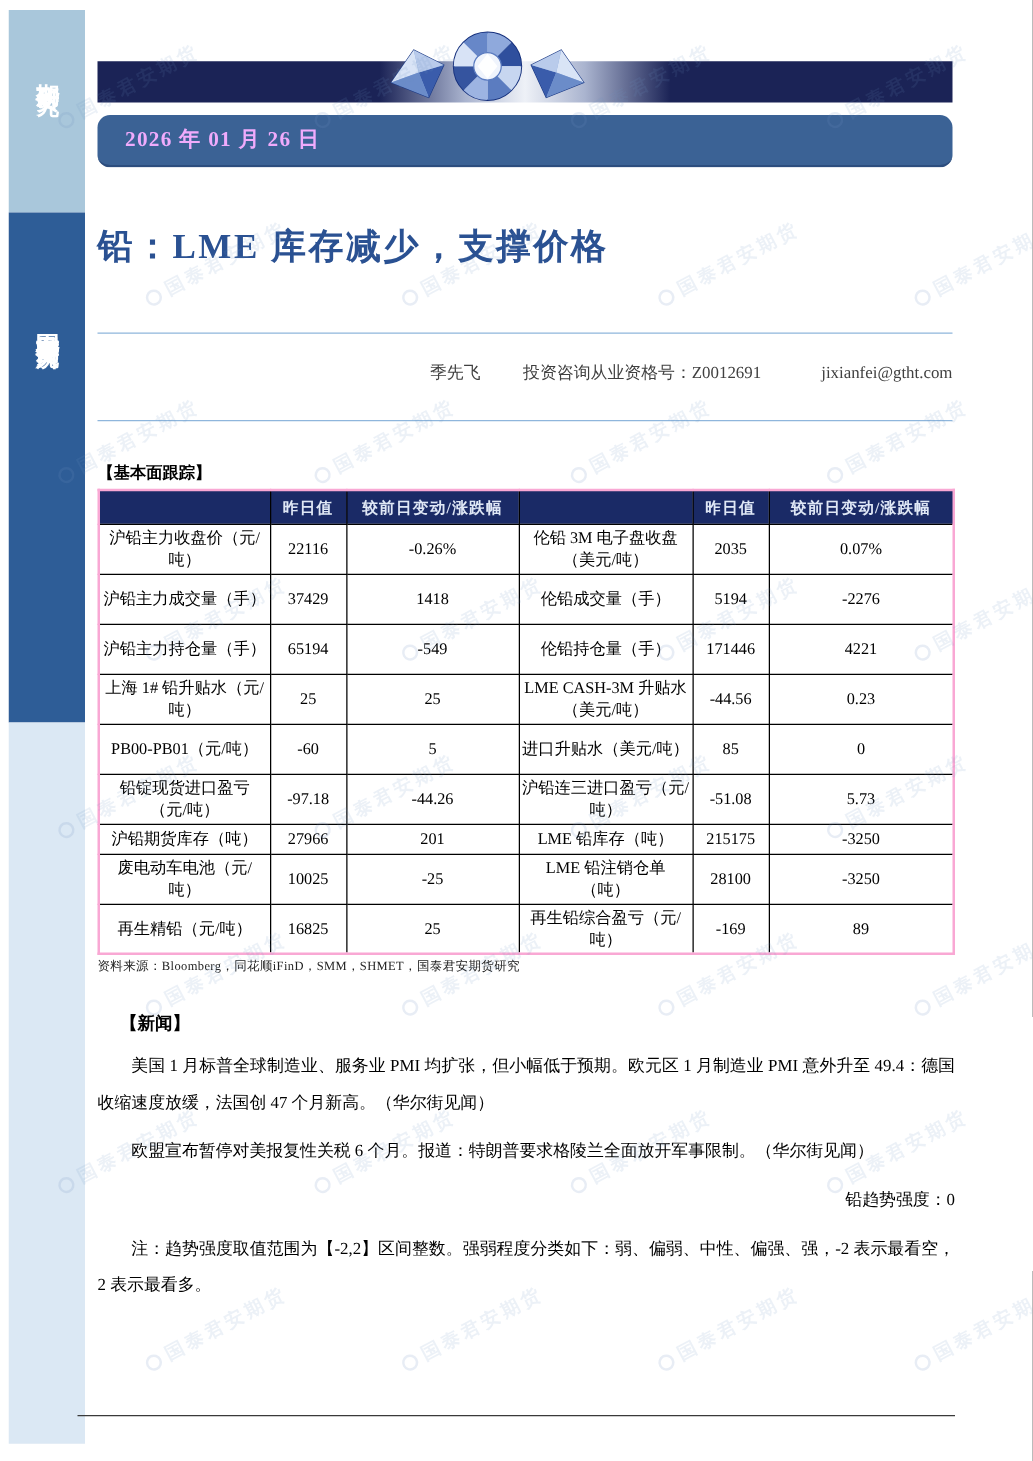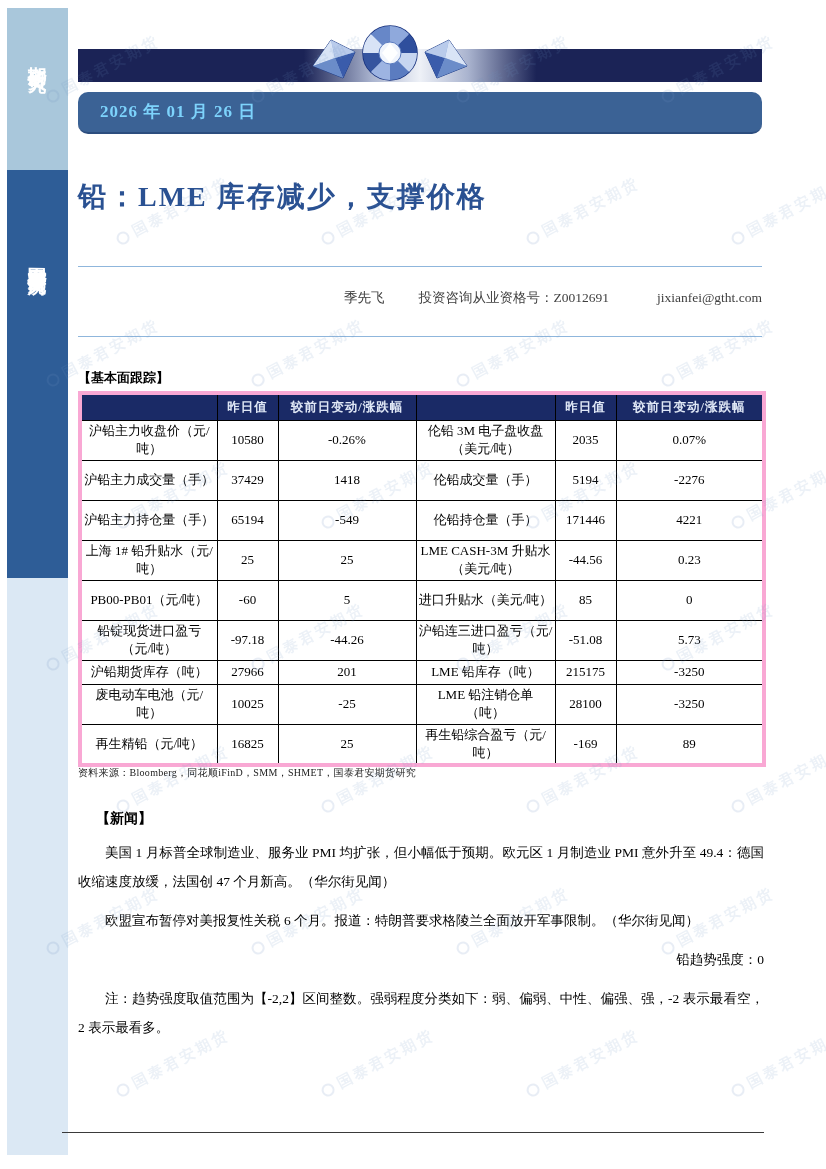--- a/index.html
+++ b/index.html
@@ -35,21 +35,21 @@
   
   #header-band {
     position:absolute; left:78px; top:49px; width:684px; height:33px; z-index:1;
     background:linear-gradient(90deg,#1b2356 0%,#1b2356 33%,#aab4cf 43%,#eef1f7 50%,#aab4cf 57%,#1b2356 67%,#1b2356 100%);
   }
   #diamond-ornament { position:absolute; left:295px; top:22px; width:190px; height:64px; z-index:2; }
   
   #date-banner {
     position:absolute; left:78px; top:92px; width:684px; height:42px; z-index:1;
     background:#3b6295; border-radius:10px; border-bottom:2px solid #2c4d7e;
-    color:#7dd3fc; font-weight:bold; font-size:17px; line-height:40px;
+    color:#f0abfc; font-weight:bold; font-size:17px; line-height:40px;
     padding-left:22px; letter-spacing:1px;
   }
   
   #report-title {
     position:absolute; left:78px; top:178px; width:684px; text-align:left; z-index:1;
     font-size:28px; font-weight:bold; color:#2a5192; letter-spacing:2px;
   }
   .rule-blue { position:absolute; left:78px; width:684px; height:1px; background:#8fb6dc; z-index:1; }
   #rule-top { top:266px; } #rule-bottom { top:336px; }
   #author-row {
@@ -61,21 +61,21 @@
   
   #fundamentals-label { position:absolute; left:78px; top:369px; font-size:13px; font-weight:bold; z-index:1; }
   #fundamentals-table {
     position:absolute; left:78px; top:391px; width:684px; z-index:1;
     border-collapse:collapse; table-layout:fixed;
     font-size:13px; text-align:center; background:#fff;
   }
   #fundamentals-table th, #fundamentals-table td {
     border:1px solid #000; padding:1px 2px; line-height:18px; vertical-align:middle;
   }
-  #fundamentals-table { border:4px solid #f9a8d4; }
+  #fundamentals-table { border:2px solid #f9a8d4; }
   #fundamentals-table thead th {
     background:#1a2a66; color:#dfe7f5; font-size:12.5px; font-weight:bold;
     letter-spacing:1px; height:27px; border-color:#1a2a66 #000 #000 #000;
   }
   tr.tall td { height:40px; } tr.short td { height:24px; }
   #source-note { position:absolute; left:78px; top:766px; font-size:10px; color:#222; letter-spacing:0.3px; z-index:1; }
   
   #news { position:absolute; left:78px; top:810px; width:686px; z-index:1; font-size:13.5px; }
   #news-label { margin-left:18px; font-weight:bold; font-size:14px; }
   #news p { margin-top:10px; line-height:29px; text-indent:2em; text-align:justify; }
@@ -166,21 +166,21 @@
         <th>昨日值</th>
         <th>较前日变动/涨跌幅</th>
         <th></th>
         <th>昨日值</th>
         <th>较前日变动/涨跌幅</th>
       </tr>
     </thead>
     <tbody>
         <tr class="tall">
           <td>沪铅主力收盘价（元/吨）</td>
-          <td>10580</td>
+          <td>22116</td>
           <td>-0.26%</td>
           <td>伦铅 3M 电子盘收盘（美元/吨）</td>
           <td>2035</td>
           <td>0.07%</td>
         </tr>
         <tr class="tall">
           <td>沪铅主力成交量（手）</td>
           <td>37429</td>
           <td>1418</td>
           <td>伦铅成交量（手）</td>

